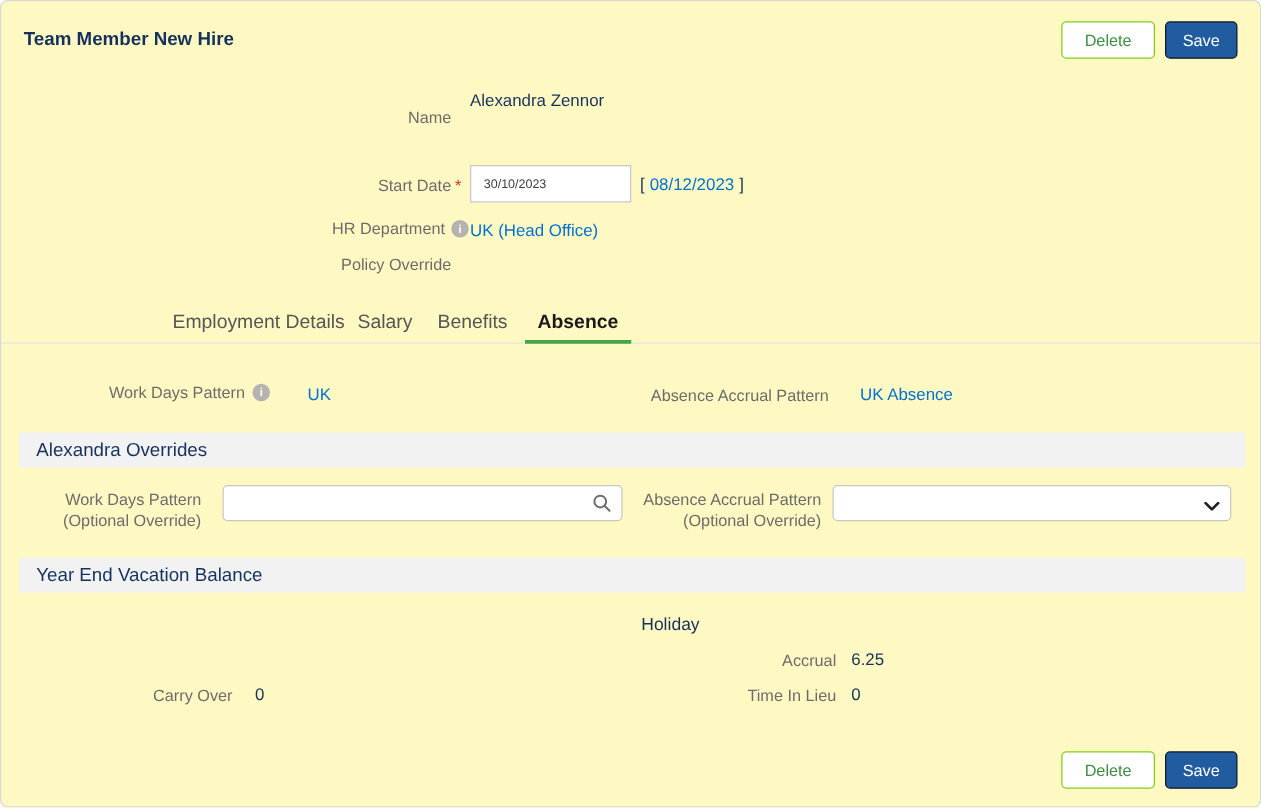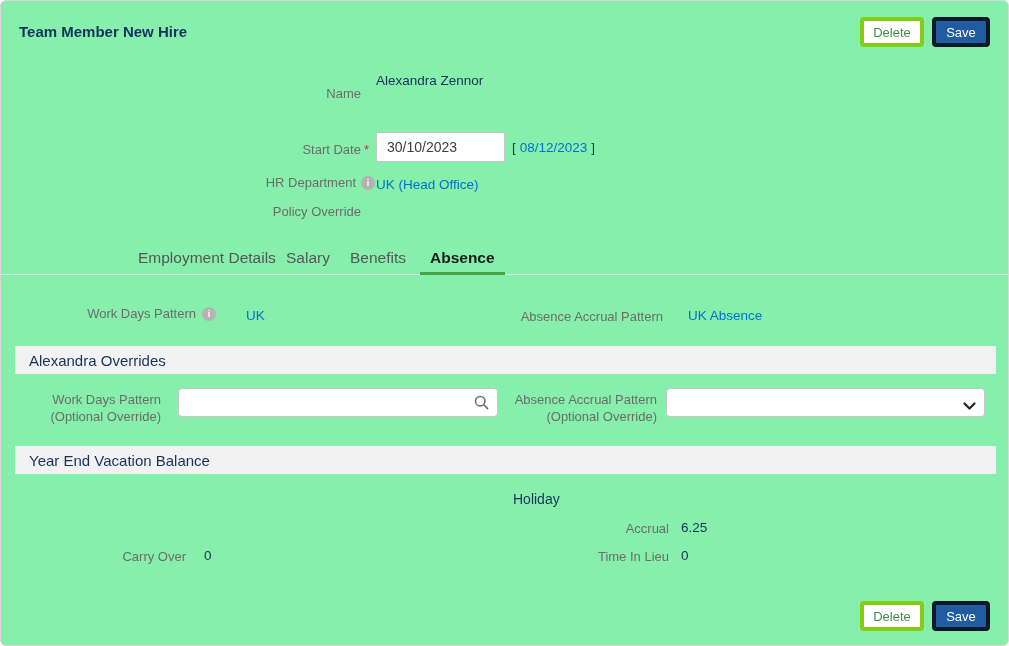--- a/index.html
+++ b/index.html
@@ -5,37 +5,37 @@
   * { box-sizing: border-box; }
   body {
     margin: 0;
     background: #ffffff;
     font-family: "Liberation Sans", sans-serif;
   }
   .card {
     position: relative;
     width: 1009px;
     height: 646px;
-    background: #86efac;
+    background: #fef9c3;
     border: 1px solid #d8d8d8;
     border-radius: 6px;
     overflow: hidden;
   }
   .page-title {
     position: absolute; left: 18px; top: 22px;
     font-size: 15px; font-weight: bold; color: #16325c;
   }
   .actions-top { position: absolute; top: 16px; right: 18px; display: flex; gap: 8px; }
   .actions-bottom { position: absolute; top: 600px; right: 18px; display: flex; gap: 8px; }
   .btn {
     height: 30px; border-radius: 4px; font-size: 13px; cursor: pointer;
     font-family: "Liberation Sans", sans-serif; display: flex; align-items: center; justify-content: center;
   }
-  .btn-delete { width: 64px; background: #fff; border: 4px solid #84cc16; color: #3e8e41; }
-  .btn-save   { width: 58px; background: #215ca0; border: 4px solid #0f172a; color: #fff; }
+  .btn-delete { width: 75px; background: #fff; border: 1px solid #84cc16; color: #3e8e41; }
+  .btn-save   { width: 58px; background: #215ca0; border: 1px solid #0f172a; color: #fff; }
 
   .label { color: #6e6c6a; font-size: 13px; }
   .value { color: #16325c; font-size: 13.5px; }
   .link  { color: #0070d2; font-size: 13.5px; text-decoration: none; cursor: pointer; }
   .req   { color: #c23934; font-size: 13px; margin-left: 3px; }
 
   .info-icon {
     width: 14px; height: 14px; border-radius: 50%;
     background: #b5b3b0; color: #fff;
     font-size: 9px; font-weight: bold; font-style: normal;
@@ -43,21 +43,21 @@
     cursor: pointer; flex: 0 0 auto;
   }
 
   
   .name-label    { position: absolute; left: 14px; top: 85px;  width: 346px; text-align: right; }
   .name-value    { position: absolute; left: 375px; top: 72px; }
   .sd-label      { position: absolute; left: 14px; top: 139px; width: 354px; text-align: right; }
   .sd-input {
     position: absolute; left: 375px; top: 131px; width: 129px; height: 30px;
     border: 1px solid #c9c7c5; border-radius: 0; padding: 0 10px;
-    font-size: 14px; color: #3e3e3c; font-family: "Liberation Sans", sans-serif; outline: none;
+    font-size: 10px; color: #3e3e3c; font-family: "Liberation Sans", sans-serif; outline: none;
   }
   .sd-bracket    { position: absolute; left: 511px; top: 139px; font-size: 13.5px; color: #16325c; }
   .sd-bracket .link { margin: 0 4px; }
   .hr-label      { position: absolute; left: 14px; top: 174px; width: 360px; display: flex; justify-content: flex-end; align-items: center; gap: 5px; }
   .hr-value      { position: absolute; left: 375px; top: 176px; }
   .policy-label  { position: absolute; left: 14px; top: 203px; width: 346px; text-align: right; }
 
   
   .tabs {
     position: absolute; left: 0; top: 245px; width: 100%; height: 29px;

